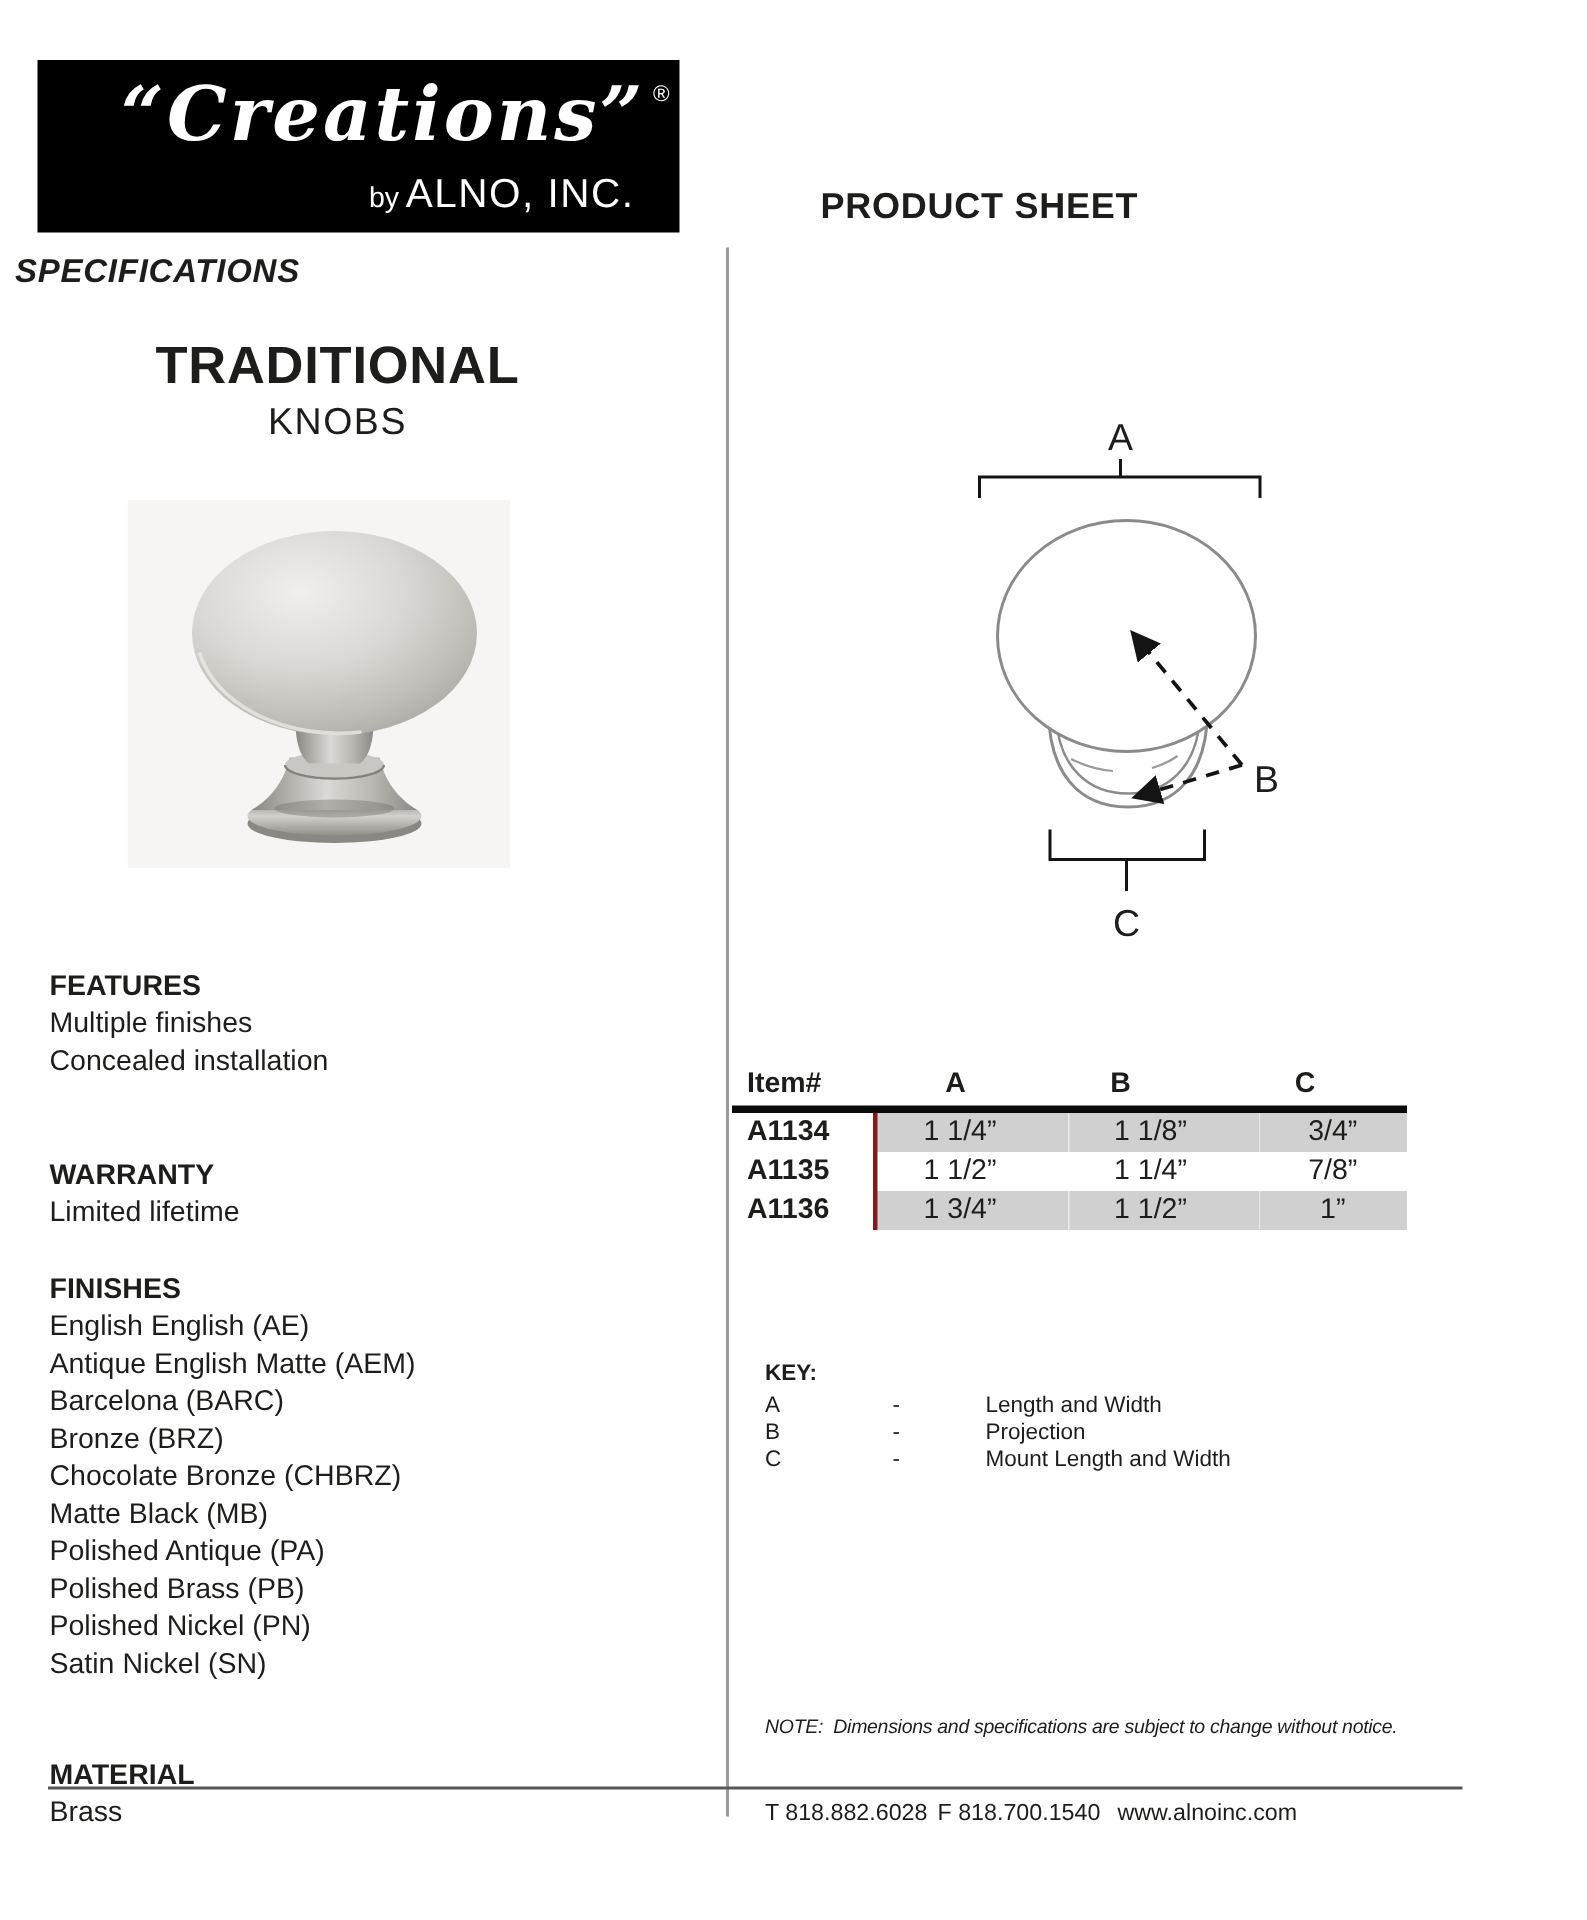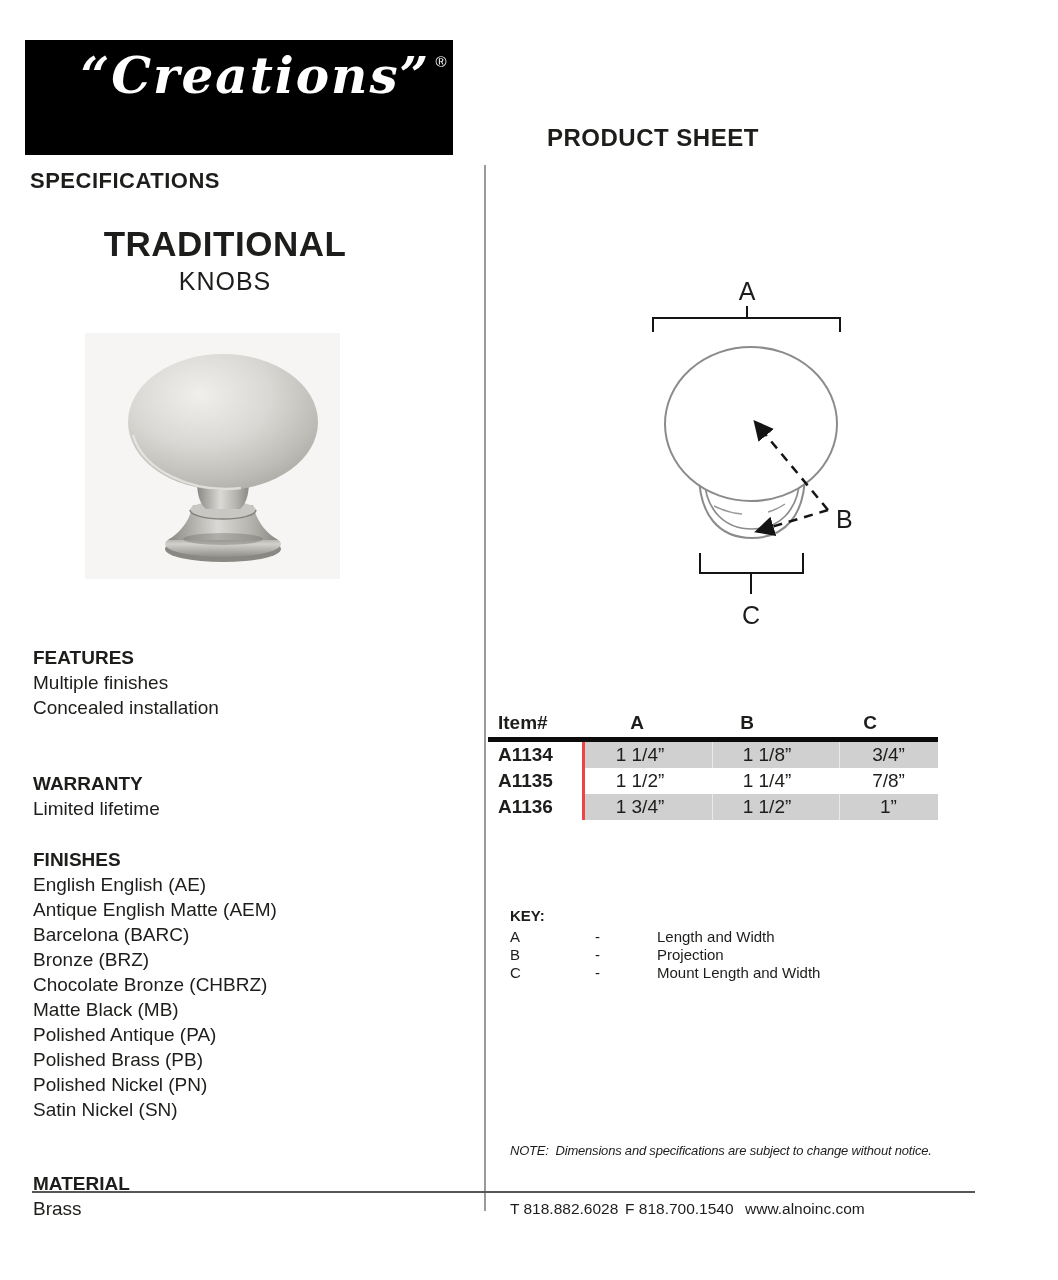--- a/index.html
+++ b/index.html
@@ -18,21 +18,21 @@
   }
   .logo-reg {
     display:inline-block; font-family:"Liberation Sans", sans-serif; font-style:normal; font-weight:normal;
     font-size:15px; letter-spacing:0; transform:translateY(-26px); margin-left:5px;
   }
   .logo-byline { position:absolute; right:30px; bottom:10px; white-space:nowrap; }
   .logo-by { font-size:19px; }
   .logo-company { font-size:27px; letter-spacing:1px; }
 
   .product-sheet { left:547px; top:124px; font-size:24px; font-weight:bold; letter-spacing:0.5px; }
-  .specifications { left:30px; top:168px; font-size:22px; font-weight:bold; letter-spacing:0.5px; }
+  .specifications { left:10px; top:168px; font-size:22px; font-weight:bold; letter-spacing:0.5px;font-style:italic; }
 
   .divider-v { left:484px; top:165px; width:2px; height:1046px; background:#9a9a9a; }
 
   .title-block { left:40px; top:224px; width:370px; text-align:center; }
   .title-main { font-size:35px; font-weight:bold; letter-spacing:0.5px; line-height:40px; }
   .title-sub  { font-size:25px; letter-spacing:1px; line-height:30px; margin-top:2px; }
 
   .photo { left:85px; top:333px; width:255px; height:246px; }
 
   .sec { left:33px; width:420px;margin-top:44px; }
@@ -43,21 +43,21 @@
   .diagram text { font-family:"Liberation Sans", sans-serif; font-size:25px; fill:#1d1d1b; }
 
   
   .dim-table { left:488px; top:708px; width:450px; font-size:19px; }
   .thead { display:flex; height:34px; align-items:flex-end; border-bottom:5px solid #0b0b0b;
            font-weight:bold; box-sizing:border-box; padding-bottom:3px; }
   .trow  { display:flex; height:26px; }
   .item-col { width:94px; box-sizing:border-box; padding-left:10px; display:flex; align-items:center; }
   .thead .item-col { align-items:flex-end; }
   .data-cols { flex:1; display:flex; }
-  .trow .data-cols { border-left:3px solid #ef4444;justify-content:flex-end; }
+  .trow .data-cols { border-left:3px solid #7f1d1d;justify-content:flex-end; }
   .trow.striped .data-cols { background:#d0d0d0; }
   .dcell { display:flex; align-items:center; justify-content:center; }
   .dcell.ca { width:110px; } .dcell.cb { width:110px; } .dcell.cc { flex:1; }
   .trow .data-cols .dcell + .dcell { box-shadow:inset 1px 0 0 rgba(255,255,255,0.55);margin-left:17px; }
   .item-no { font-weight:bold; }
 
   
   .key { left:510px; top:906px; font-size:15px; }
   .key-h { font-weight:bold; line-height:20px; margin-bottom:2px; }
   .key-row { display:flex; line-height:18px; }
@@ -69,20 +69,22 @@
   .footer-item { top:1200px; font-size:15.5px; white-space:nowrap; }
   .f-phone { left:510px; } .f-fax { left:625px; } .f-web { left:745px; }
 </style>
 </head>
 <body>
 
 <div class="page">
 
   <div class="abs logo-box">
     <div class="logo-script"><span>“Creations”</span><span class="logo-reg">®</span></div>
+    <div class="logo-byline"><span class="logo-by">by</span>
+      <span class="logo-company">ALNO, INC.</span></div>
   </div>
 
   <div class="abs product-sheet">PRODUCT SHEET</div>
   <div class="abs specifications">SPECIFICATIONS</div>
 
   <div class="abs divider-v"></div>
 
   <div class="abs title-block">
     <div class="title-main">TRADITIONAL</div>
     <div class="title-sub">KNOBS</div>

